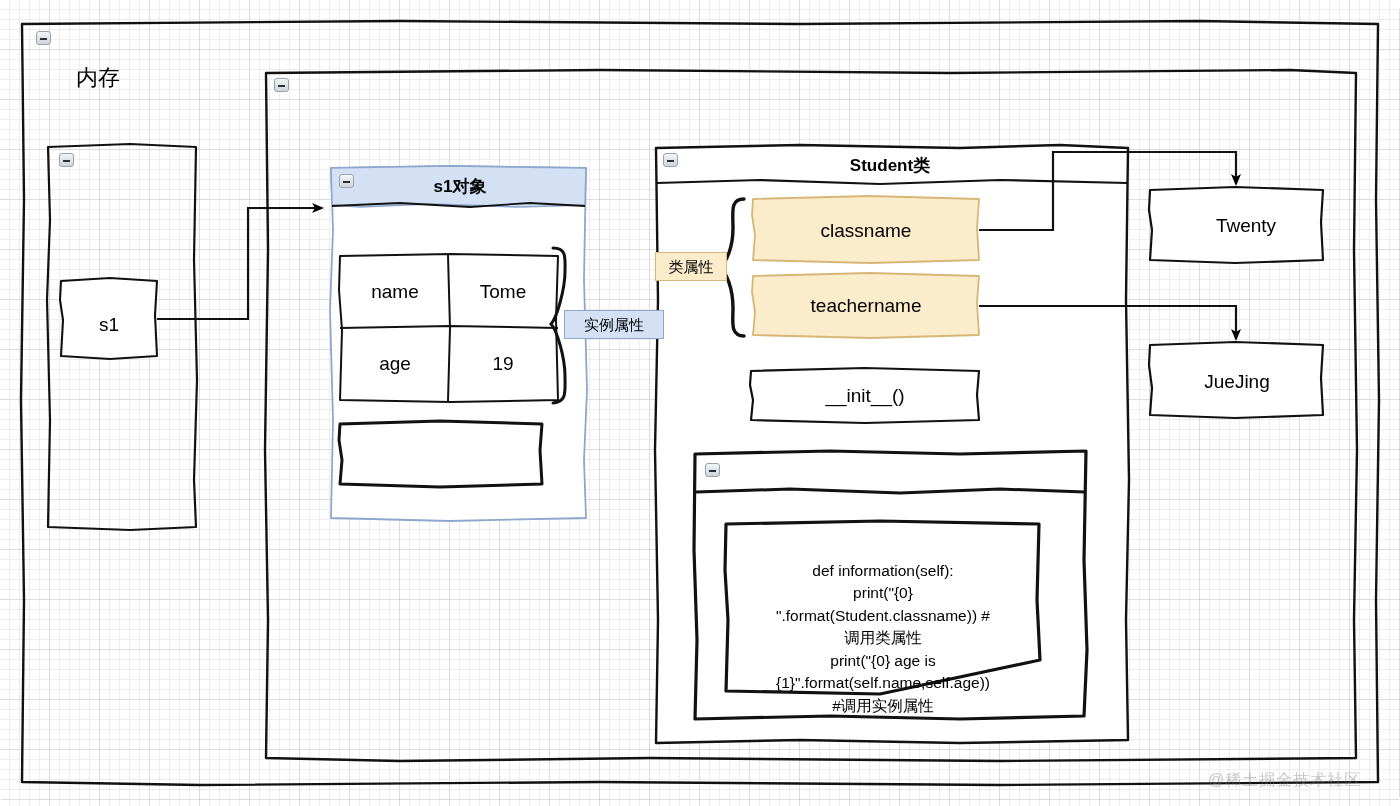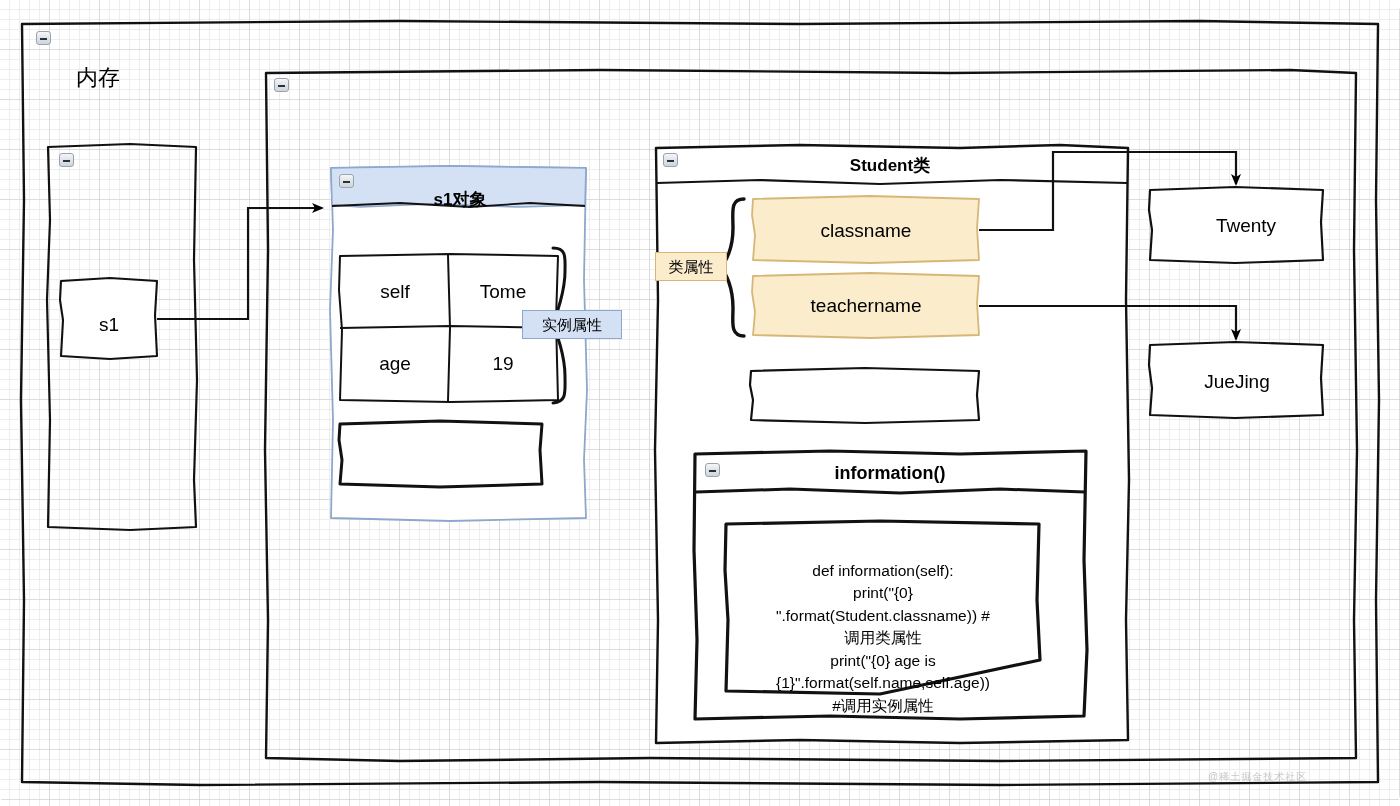--- a/index.html
+++ b/index.html
@@ -74,21 +74,21 @@
     display: flex;
     align-items: center;
     justify-content: center;
   }
   .tag-blue   { background: #d4e1f5; border: 1px solid #8ea7cc; }
   .tag-cream  { background: #fbeccb; border: 1px solid #d6b778; }
 
   .watermark {
     position: absolute;
     color: rgba(120,120,120,0.42);
-    font-size: 10px;
+    font-size: 16px;
     letter-spacing: 1px;
     white-space: nowrap;
     pointer-events: none;
   }
 </style>
 </head>
 <body>
 
 <div id="canvas">
 
@@ -199,41 +199,41 @@
 
   <div class="collapse" style="left:36px; top:31px;"></div>
   <div class="lbl t-big" style="left:76px; top:63px; width:70px; height:30px; justify-content:flex-start; font-size:22px;">内存</div>
 
   <div class="collapse" style="left:274px; top:78px;"></div>
 
   <div class="collapse" style="left:59px; top:153px;"></div>
   <div class="lbl t-big" style="left:61px; top:312px; width:96px; height:26px;">s1</div>
 
   <div class="collapse" style="left:339px; top:174px;"></div>
-  <div class="lbl t-title" style="left:360px; top:176px; width:200px; height:22px;margin-top:13px;">s1对象</div>
-
-  <div class="lbl t-big" style="left:343px; top:280px; width:104px; height:24px;">self</div>
+  <div class="lbl t-title" style="left:360px; top:176px; width:200px; height:22px;">s1对象</div>
+
+  <div class="lbl t-big" style="left:343px; top:280px; width:104px; height:24px;">name</div>
   <div class="lbl t-big" style="left:451px; top:280px; width:104px; height:24px;">Tome</div>
   <div class="lbl t-big" style="left:343px; top:352px; width:104px; height:24px;">age</div>
   <div class="lbl t-big" style="left:451px; top:352px; width:104px; height:24px;">19</div>
 
 
-  <div class="tagbox tag-blue lbl t-tag" style="left:522px; top:310px; width:100px; height:29px;">实例属性</div>
+  <div class="tagbox tag-blue lbl t-tag" style="left:564px; top:310px; width:100px; height:29px;">实例属性</div>
 
   <div class="collapse" style="left:663px; top:153px;"></div>
   <div class="lbl t-title" style="left:700px; top:155px; width:380px; height:22px;">Student类</div>
 
   <div class="lbl t-big" style="left:755px; top:219px; width:222px; height:24px;">classname</div>
   <div class="lbl t-big" style="left:755px; top:294px; width:222px; height:24px;">teachername</div>
 
   <div class="tagbox tag-cream lbl t-tag" style="left:655px; top:252px; width:72px; height:29px;">类属性</div>
 
+  <div class="lbl t-big" style="left:753px; top:384px; width:224px; height:24px;">__init__()</div>
 
   <div class="collapse" style="left:705px; top:463px;"></div>
-  <div class="lbl t-title" style="left:740px; top:463px; width:300px; height:22px; font-size:18px;">information()</div>
 
   <div class="lbl t-code" style="left:728px; top:560px; width:310px; height:160px; align-items:flex-start;">def information(self):
 print("{0}
 ".format(Student.classname))  #
 调用类属性
 print("{0} age is
 {1}".format(self.name,self.age))
 #调用实例属性</div>
 
   <div class="lbl t-big" style="left:1152px; top:214px; width:188px; height:24px;">Twenty</div>

